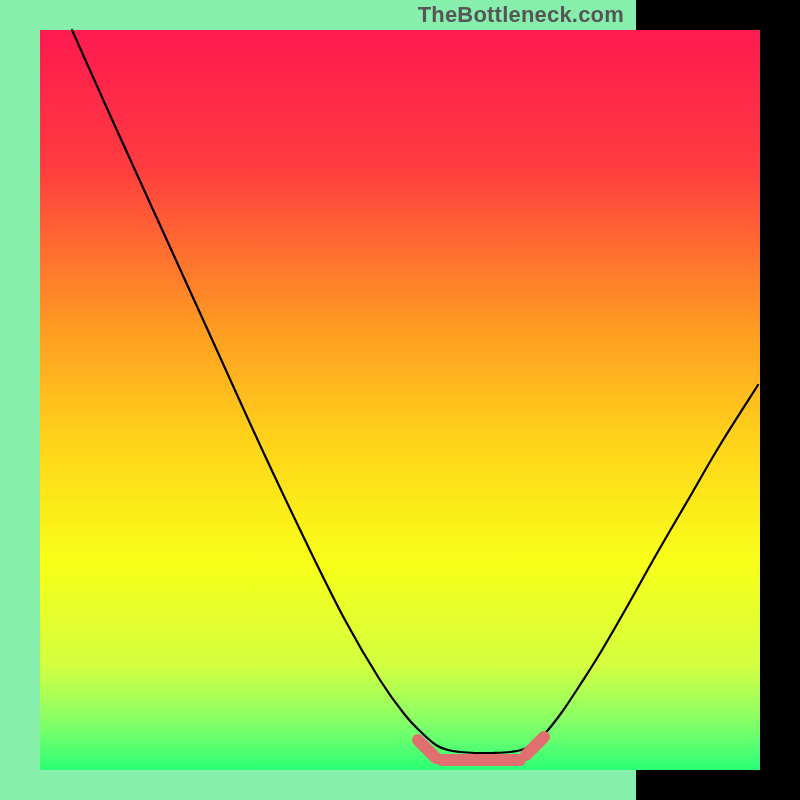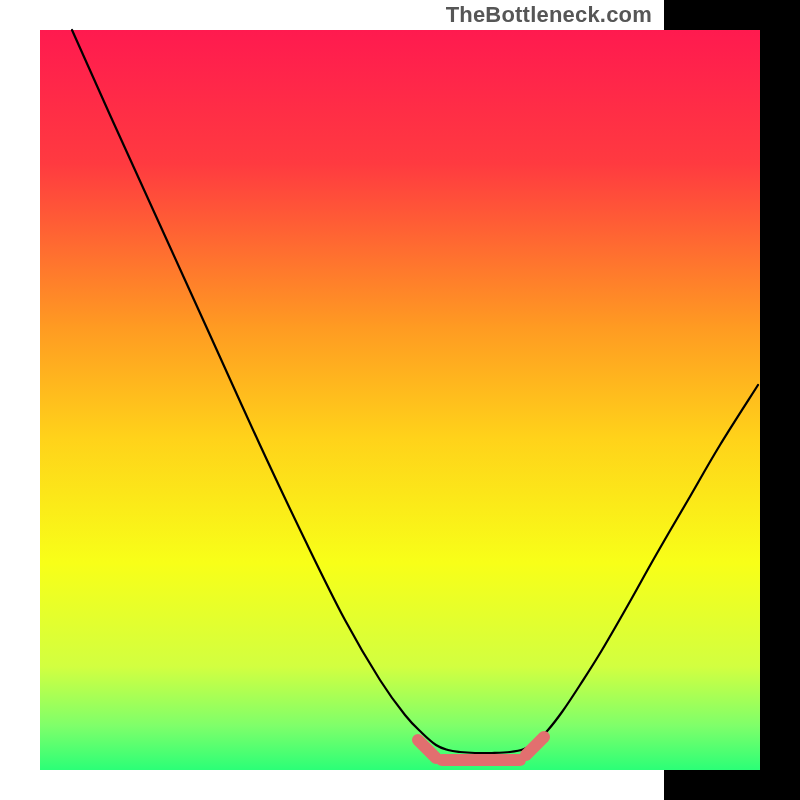--- a/index.html
+++ b/index.html
@@ -7,22 +7,21 @@
     padding: 0;
     width: 800px;
     height: 800px;
     background: #000;
     overflow: hidden;
   }
   .frame {
     position: relative;
     width: 636px;
     height: 800px;
-    background: #ffffff;
-    padding-left: 28px;
+    background: #86efac;
   }
   .watermark {
     position: absolute;
     top: 2px;
     right: 12px;
     font-family: Arial, sans-serif;
     font-size: 22px;
     font-weight: 600;
     color: #565656;
     letter-spacing: 0.2px;

